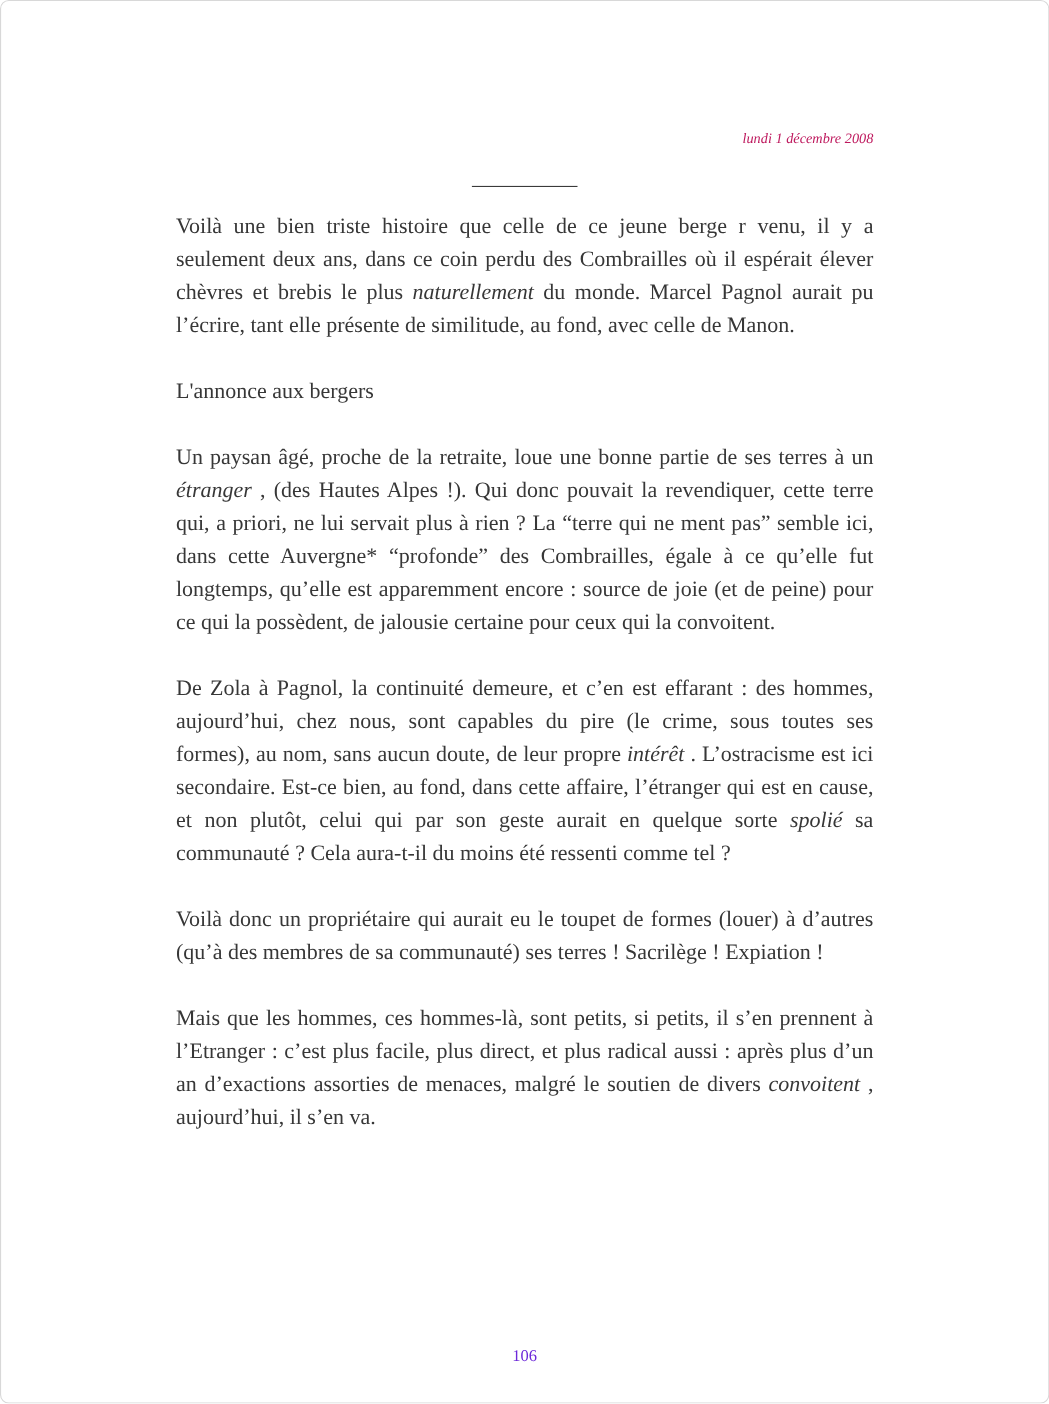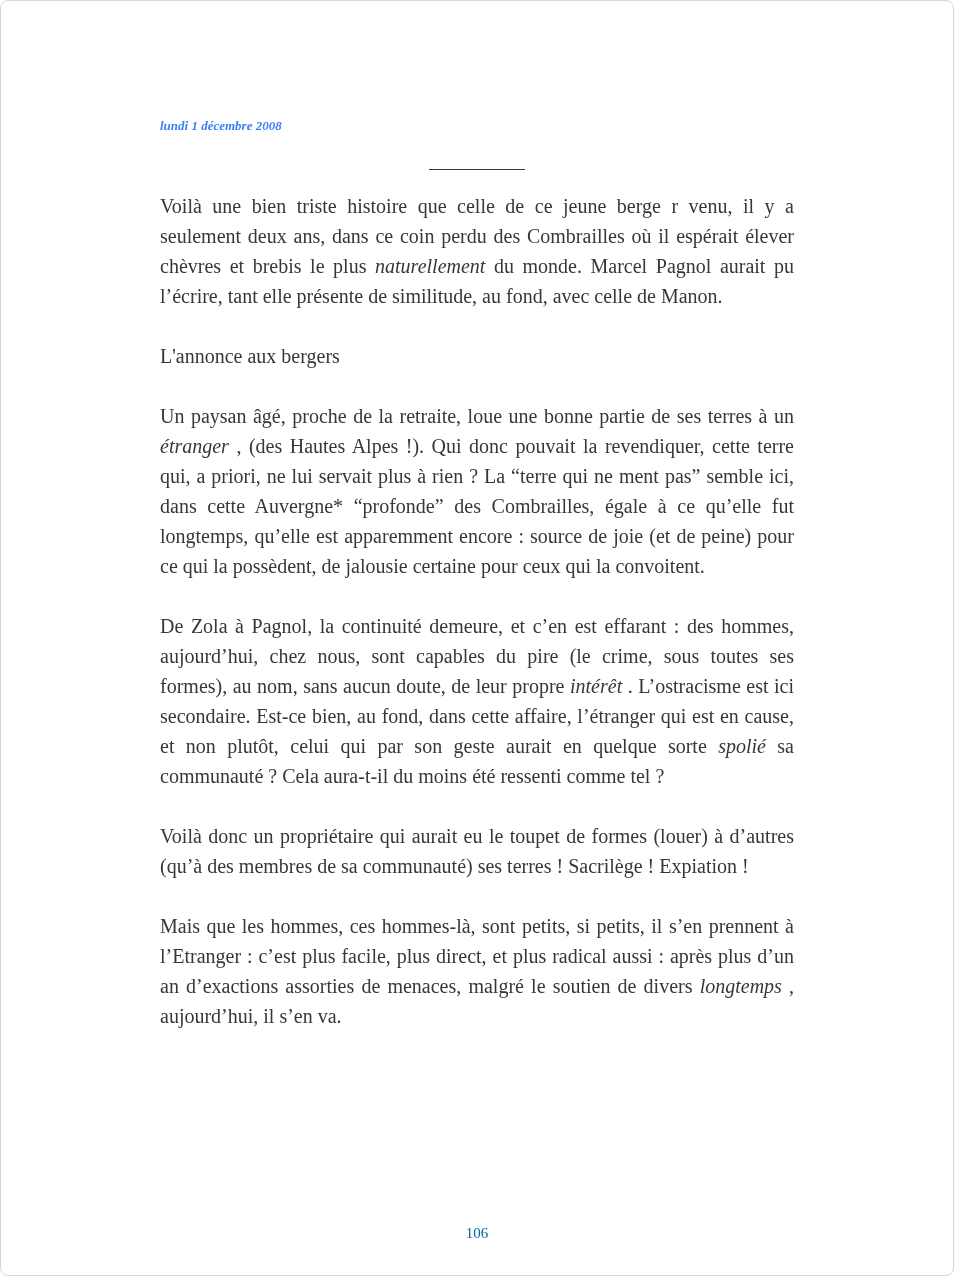--- a/index.html
+++ b/index.html
@@ -23,25 +23,24 @@
     font-family: "Liberation Sans", sans-serif;
     font-weight: 700;
     font-size: 31px;
     line-height: 1.4;
     text-align: center;
     color: #1d1d1d;
     letter-spacing: -0.2px;
   }
   .date {
     margin-top: 5px;
-    text-align: left;
+    text-align: right;
     font-style: italic;
     font-size: 13px;
-    color: #3b82f6;
-    font-weight: bold;
+    color: #be185d;
   }
   .separator {
     width: 96px;
     margin: 35px auto 0 auto;
     border-top: 1px solid #3a3a3a;
   }
   .body {
     margin-top: 21px;
     font-size: 20px;
     line-height: 30px;
@@ -51,38 +50,38 @@
   .para + .para { margin-top: 30px; }
   .heading-line { text-align: left; }
   .italic { font-style: italic; }
   .page-number {
     position: absolute;
     left: 0;
     right: 0;
     bottom: 33px;
     text-align: center;
     font-size: 15px;
-    color: #0369a1;
+    color: #6d28d9;
   }
 </style>
 </head>
 <body>
 
 <div class="page">
 
   <header>
     <div class="date">lundi 1 décembre 2008</div>
   </header>
 
   <div class="separator"></div>
 
   <main class="body">
     <p class="para"><span>Voilà une bien triste histoire que celle de ce jeune berge r venu, il y a seulement deux ans, dans ce coin perdu des Combrailles où il espérait élever chèvres et brebis le plus </span><span class="italic">naturellement</span><span> du monde. Marcel Pagnol aurait pu l’écrire, tant elle présente de similitude, au fond, avec celle de Manon.</span></p>
     <p class="para heading-line"><span>L'annonce aux bergers</span></p>
     <p class="para"><span>Un paysan âgé, proche de la retraite, loue une bonne partie de ses terres à un </span><span class="italic">étranger</span><span> , (des Hautes Alpes !). Qui donc pouvait la revendiquer, cette terre qui, a priori, ne lui servait plus à rien ? La “terre qui ne ment pas” semble ici, dans cette Auvergne* “profonde” des Combrailles, égale à ce qu’elle fut longtemps, qu’elle est apparemment encore : source de joie (et de peine) pour ce qui la possèdent, de jalousie certaine pour ceux qui la convoitent.</span></p>
     <p class="para"><span>De Zola à Pagnol, la continuité demeure, et c’en est effarant : des hommes, aujourd’hui, chez nous, sont capables du pire (le crime, sous toutes ses formes), au nom, sans aucun doute, de leur propre </span><span class="italic">intérêt</span><span> . L’ostracisme est ici secondaire. Est-ce bien, au fond, dans cette affaire, l’étranger qui est en cause, et non plutôt, celui qui par son geste aurait en quelque sorte </span><span class="italic">spolié</span><span> sa communauté ? Cela aura-t-il du moins été ressenti comme tel ?</span></p>
     <p class="para"><span>Voilà donc un propriétaire qui aurait eu le toupet de formes (louer) à d’autres (qu’à des membres de sa communauté) ses terres ! Sacrilège ! Expiation !</span></p>
-    <p class="para"><span>Mais que les hommes, ces hommes-là, sont petits, si petits, il s’en prennent à l’Etranger : c’est plus facile, plus direct, et plus radical aussi : après plus d’un an d’exactions assorties de menaces, malgré le soutien de divers </span><span class="italic">longtemps</span><span> , aujourd’hui, il s’en va.</span></p>
+    <p class="para"><span>Mais que les hommes, ces hommes-là, sont petits, si petits, il s’en prennent à l’Etranger : c’est plus facile, plus direct, et plus radical aussi : après plus d’un an d’exactions assorties de menaces, malgré le soutien de divers </span><span class="italic">convoitent</span><span> , aujourd’hui, il s’en va.</span></p>
   </main>
 
   <footer class="page-number">106</footer>
 
 </div>
 
 </body></html>

